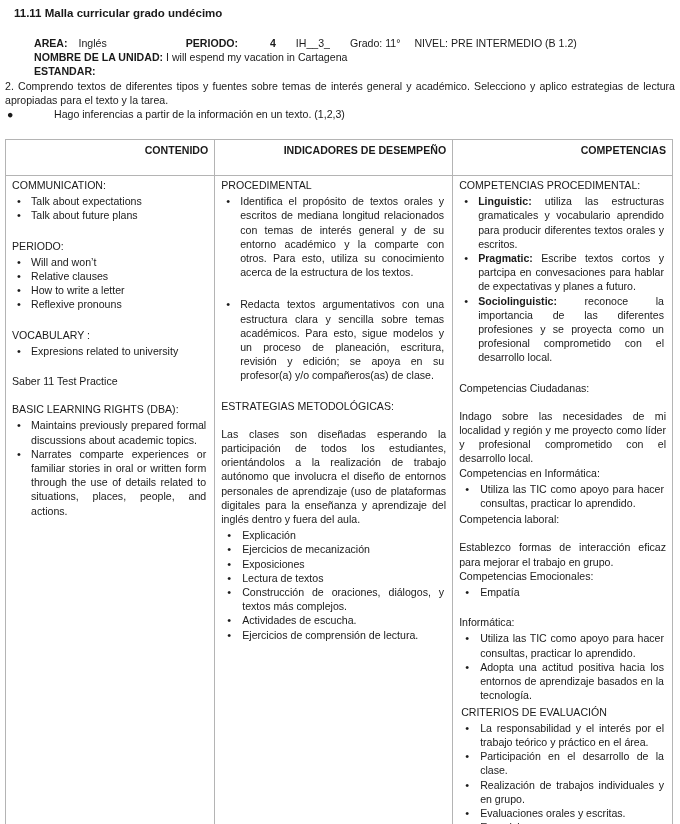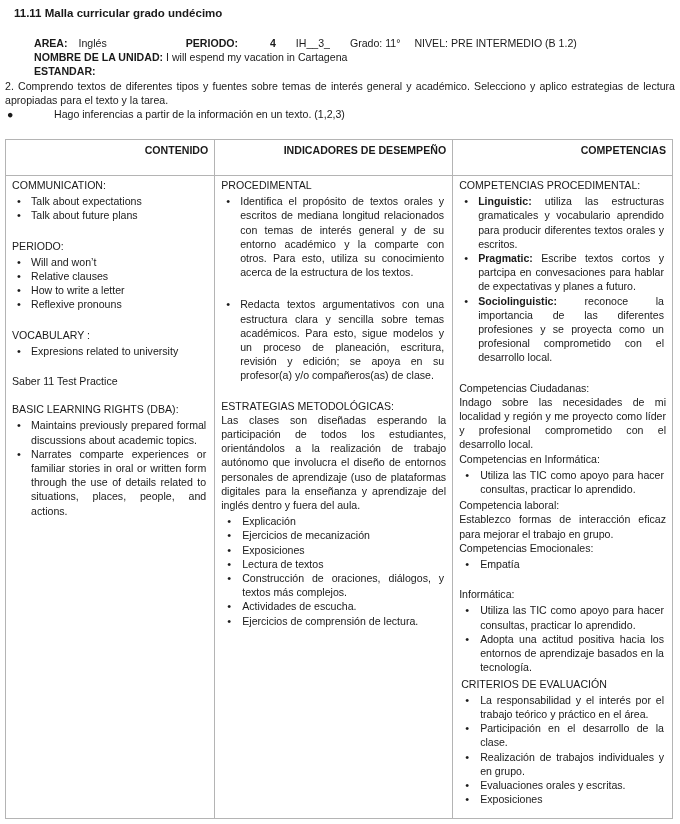--- a/index.html
+++ b/index.html
@@ -38,21 +38,21 @@
     .sec-title { font-weight: normal; }
     ul { margin: 2px; padding: 0 0 0 17px; list-style: none; }
     ul li { position: relative; text-align: justify; }
     ul li::before {
       content: "\2022"; position: absolute; left: -14px; top: 0;
       font-size: 11px;
     }
     ul.wide { padding-left: 19px; }
     ul.wide li::before { left: -15px; }
     .sp { height: 14px; }
-    .just { text-align: justify; }
+    .just { text-align: justify; margin-top: 14px; }
   </style>
 </head>
 <body>
 
 <div class="title">11.11 Malla curricular grado undécimo</div>
 
 <div class="meta">
   <div class="line">
     <span class="b">AREA:</span>
     <span style="margin-left:8px;">Inglés</span>

